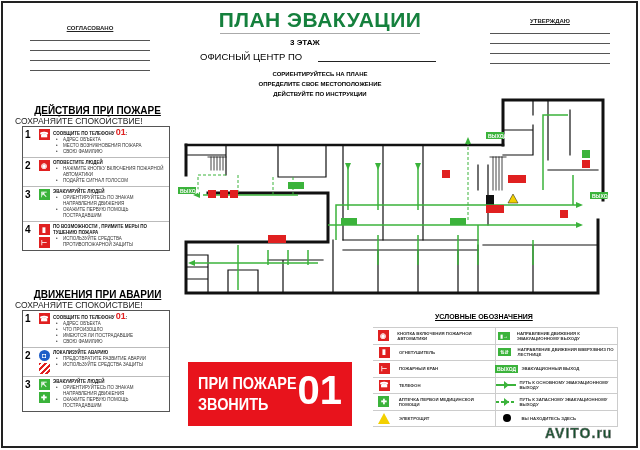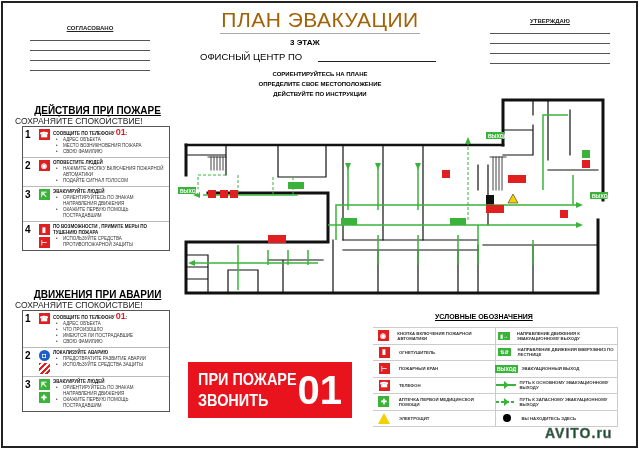--- a/index.html
+++ b/index.html
@@ -1,21 +1,21 @@
 <!DOCTYPE html>
 <html><head>
 <meta charset="utf-8">
 <style>
   * { box-sizing: border-box; margin: 0; padding: 0; }
   body { width: 640px; height: 450px; background: #fff; font-family: "Liberation Sans", sans-serif; overflow: hidden; position: relative; }
   .frame { position: absolute; left: 1px; top: 1px; width: 637px; height: 447px; border: 2px solid #222; }
   .sign-block { position: absolute; text-align: center; }
   .sign-title { font-size: 6px; font-weight: bold; text-decoration: underline; color: #222; }
   .sign-line { height: 1px; background: #555; margin-top: 9px; }
-  .title { position: absolute; left: 210px; top: 8px; width: 220px; text-align: center; font-size: 21px; font-weight: normal; letter-spacing: 0.5px; color: #a16207; }
+  .title { position: absolute; left: 210px; top: 8px; width: 220px; text-align: center; font-size: 21px; font-weight: bold; letter-spacing: 0.5px; color: #15803d; }
   .floor { position: absolute; left: 290px; top: 38px; font-size: 8px; font-weight: bold; }
   .office { position: absolute; left: 200px; top: 51px; font-size: 9.5px; font-weight: normal; }
   .office-line { position: absolute; left: 318px; top: 61px; width: 118px; height: 1px; background: #222; }
   .orient { position: absolute; left: 250px; top: 69px; width: 140px; text-align: center; font-size: 6px; font-weight: bold; line-height: 10px; }
   .sec-title { position: absolute; left: 15px; width: 165px; text-align: center; font-size: 10px; font-weight: bold; text-decoration: underline; }
   .sec-sub { position: absolute; left: 15px; width: 165px; text-align: left; font-size: 8.5px; color: #222; }
   .steps { position: absolute; left: 22px; width: 148px; border: 1.5px solid #555; background: #fff; }
   .step { display: flex; border-bottom: 1px solid #bbb; padding: 2px 2px 2px 2px; }
   .step:last-child { border-bottom: none; }
   .step-num { width: 10px; font-size: 10px; font-weight: bold; }
@@ -24,21 +24,21 @@
   .ico.red { background: #e02020; }
   .ico.green { background: #3bb33b; }
   .ico.blue { background: #1f5fc8; border-radius: 50%; }
   .ico.hazard { background: repeating-linear-gradient(135deg, #e02020 0 2px, #fff 2px 4px); }
   .step-body { flex: 1; font-size: 4.5px; line-height: 6px; color: #333; }
   .step-head { font-weight: bold; color: #111; }
   .step-head .num01 { color: #e02020; font-size: 9px; font-weight: bold; }
   .step-body ul { list-style: none; }
   .step-body li { padding-left: 10px; position: relative; }
   .step-body li::before { content: "•"; position: absolute; left: 3px; }
-  .fire-sign { position: absolute; left: 188px; top: 362px; width: 164px; height: 56px; background: #e8131c; color: #fff; display: flex; align-items: center; }
+  .fire-sign { position: absolute; left: 188px; top: 362px; width: 164px; height: 64px; background: #e8131c; color: #fff; display: flex; align-items: center; }
   .fire-text { font-size: 17px; font-weight: bold; line-height: 21px; margin-left: 10px; transform: scaleX(0.85); transform-origin: left; }
   .fire-num { font-size: 40px; font-weight: bold; position: absolute; right: 10px; top: 6px; }
   .legend-title { position: absolute; left: 435px; top: 313px; font-size: 7px; font-weight: bold; text-decoration: underline; }
   .legend { position: absolute; left: 373px; top: 327px; width: 245px; display: grid; grid-template-columns: 1fr 1fr; border-top: 1px solid #ccc; }
   .lg-item { display: flex; align-items: center; height: 16.5px; border-bottom: 1px solid #ccc; border-right: 1px solid #ccc; }
   .lg-item .cell { width: 22px; display: flex; justify-content: center; }
   .lg-item .lbl { font-size: 4.3px; font-weight: bold; line-height: 5px; color: #333; padding-left: 4px; }
   .arrow-sym { width: 20px; height: 2px; background: #3bb33b; position: relative; }
   .arrow-sym.dashed { background: repeating-linear-gradient(90deg, #3bb33b 0 3px, transparent 3px 5px); }
   .arrow-sym::after { content: ""; position: absolute; left: 8px; top: -3px; border-left: 5px solid #3bb33b; border-top: 4px solid transparent; border-bottom: 4px solid transparent; }

